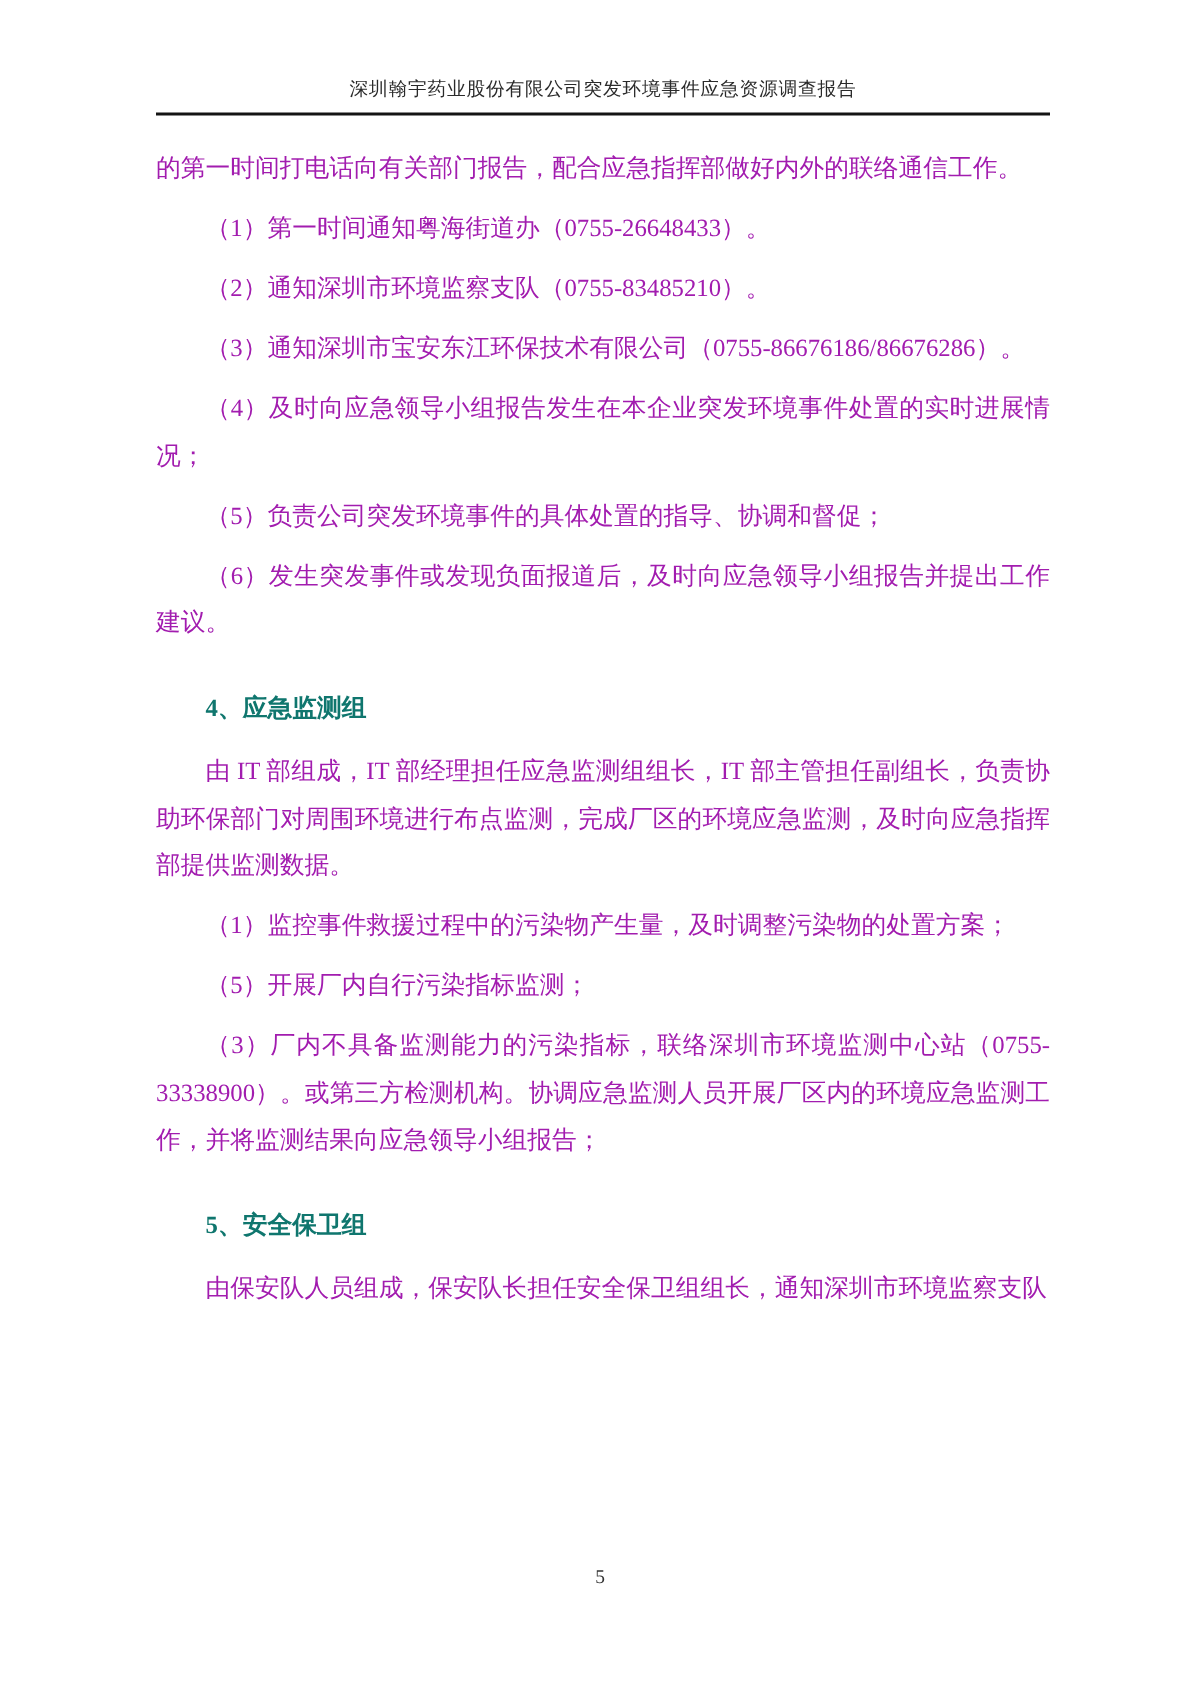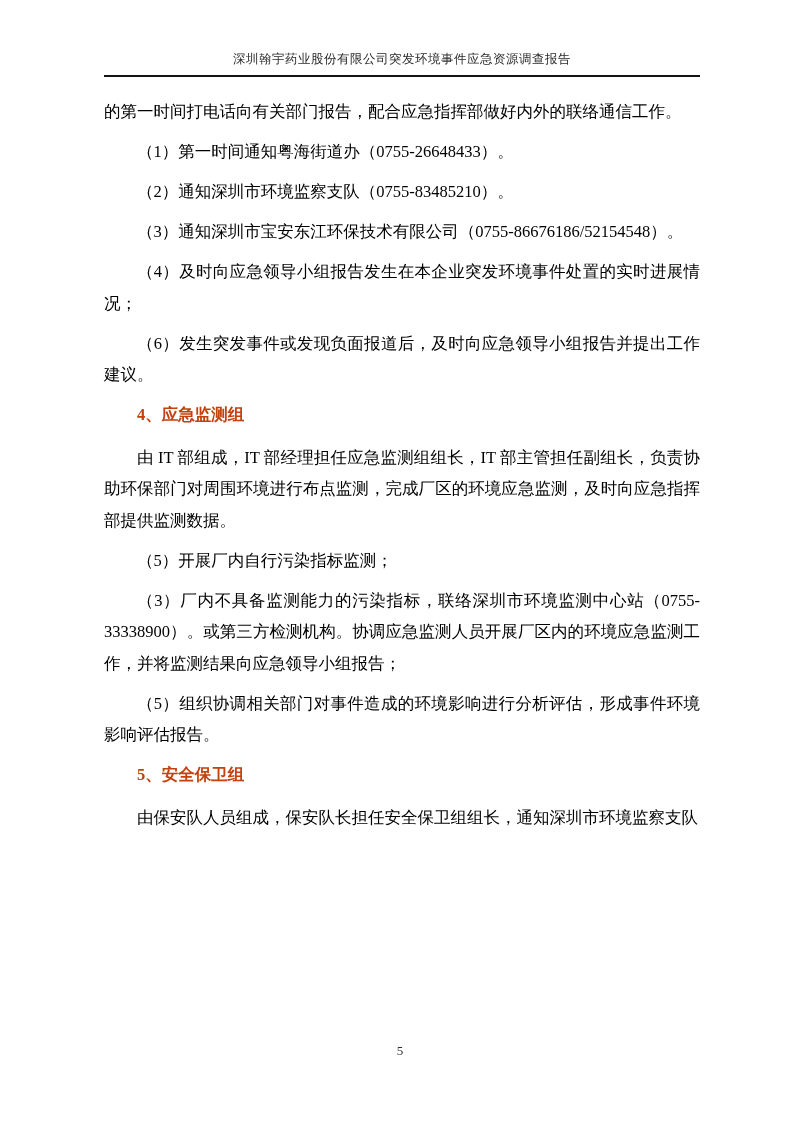--- a/index.html
+++ b/index.html
@@ -36,29 +36,29 @@
     top: 96px;
     left: 104px;
     width: 596px;
   }
   .doc-content p {
     margin: 0 0 8.5px 0;
     font-size: 16.5px;
     line-height: 31.5px;
     text-align: justify;
     text-indent: 2em;
-    color: #000000;
+    color: #a21caf;
   }
   .doc-content p.no-indent {
     text-indent: 0;
   }
   .doc-content p.heading {
     font-weight: bold;
-    margin: 8px 0 11px 0;
-    color: #c2410c;
+    margin: 25px 0 11px 0;
+    color: #0f766e;
   }
   .doc-footer {
     position: absolute;
     top: 1043px;
     left: 0;
     width: 100%;
     text-align: center;
     font-size: 13px;
     color: #333333;
   }
@@ -70,27 +70,28 @@
 
   <div class="doc-header">
     <div class="title">深圳翰宇药业股份有限公司突发环境事件应急资源调查报告</div>
   </div>
 
   <div class="doc-content" id="doc-content">
 
   <p class="no-indent">的第一时间打电话向有关部门报告，配合应急指挥部做好内外的联络通信工作。</p>
       <p>（1）第一时间通知粤海街道办（0755-26648433）。</p>
       <p>（2）通知深圳市环境监察支队（0755-83485210）。</p>
-      <p>（3）通知深圳市宝安东江环保技术有限公司（0755-86676186/52154548）。</p>
+      <p>（3）通知深圳市宝安东江环保技术有限公司（0755-86676186/86676286）。</p>
       <p>（4）及时向应急领导小组报告发生在本企业突发环境事件处置的实时进展情况；</p>
+      <p>（5）负责公司突发环境事件的具体处置的指导、协调和督促；</p>
       <p>（6）发生突发事件或发现负面报道后，及时向应急领导小组报告并提出工作建议。</p>
       <p class="heading">4、应急监测组</p>
       <p>由 IT 部组成，IT 部经理担任应急监测组组长，IT 部主管担任副组长，负责协助环保部门对周围环境进行布点监测，完成厂区的环境应急监测，及时向应急指挥部提供监测数据。</p>
+      <p>（1）监控事件救援过程中的污染物产生量，及时调整污染物的处置方案；</p>
       <p>（5）开展厂内自行污染指标监测；</p>
       <p>（3）厂内不具备监测能力的污染指标，联络深圳市环境监测中心站（0755-33338900）。或第三方检测机构。协调应急监测人员开展厂区内的环境应急监测工作，并将监测结果向应急领导小组报告；</p>
-      <p>（5）组织协调相关部门对事件造成的环境影响进行分析评估，形成事件环境影响评估报告。</p>
       <p class="heading">5、安全保卫组</p>
       <p>由保安队人员组成，保安队长担任安全保卫组组长，通知深圳市环境监察支队</p>
     </div>
 
   <div class="doc-footer">5</div>
 
 </div>
 
 </body></html>

